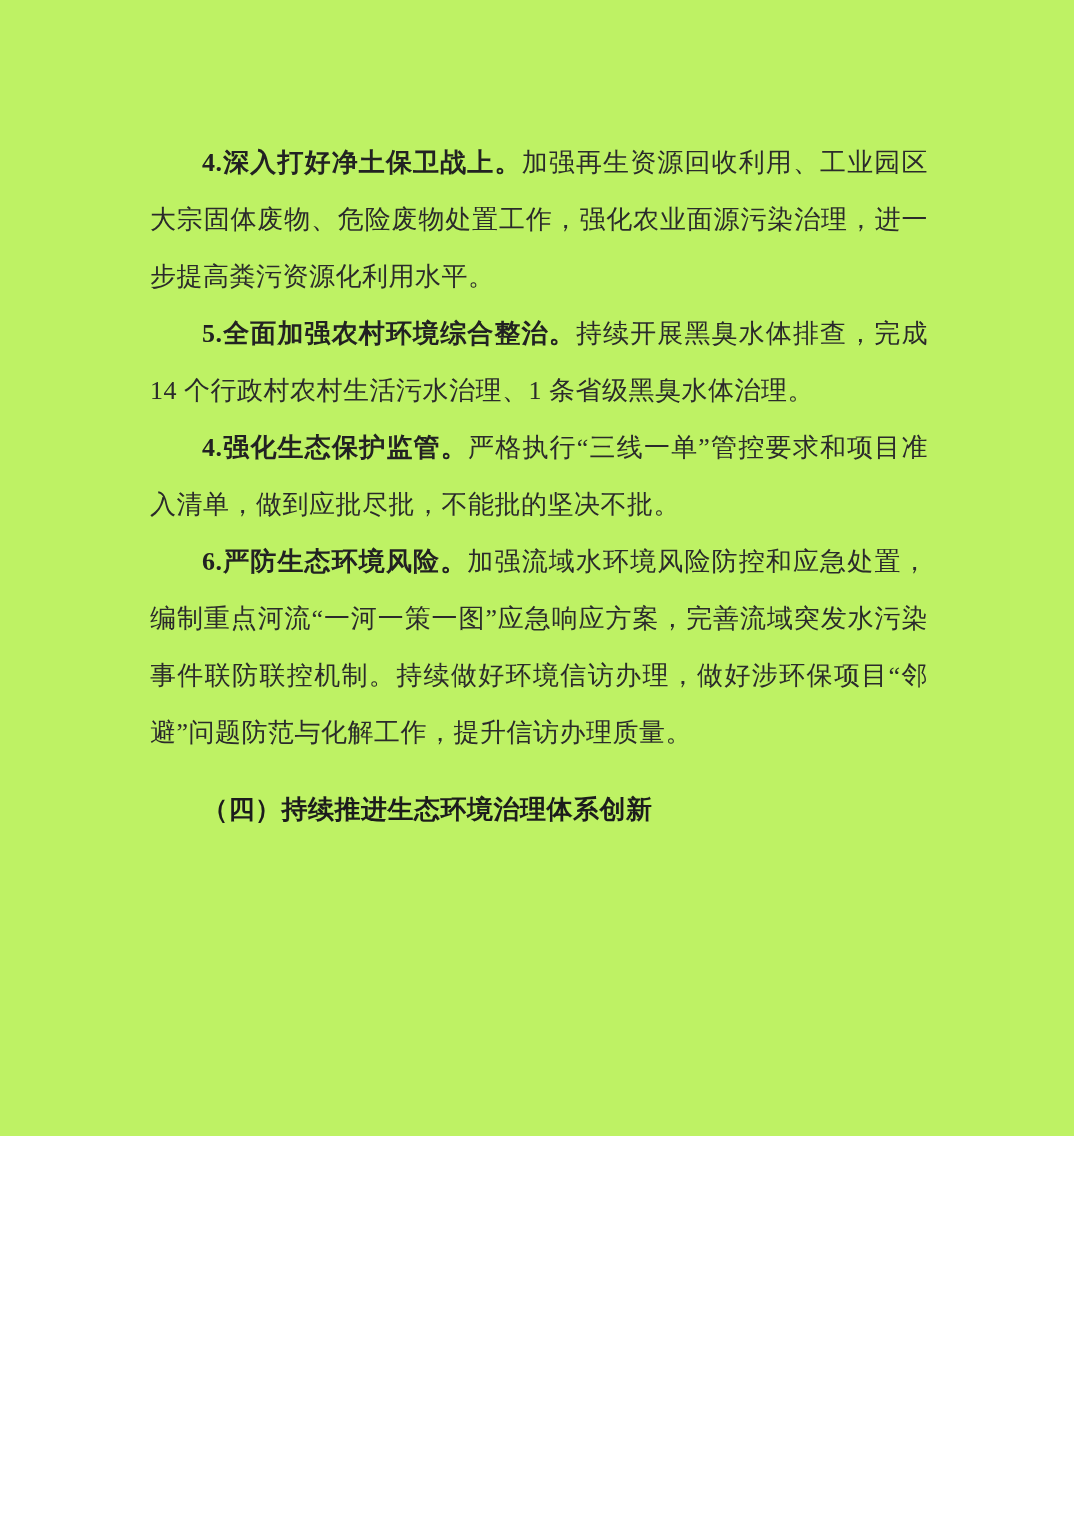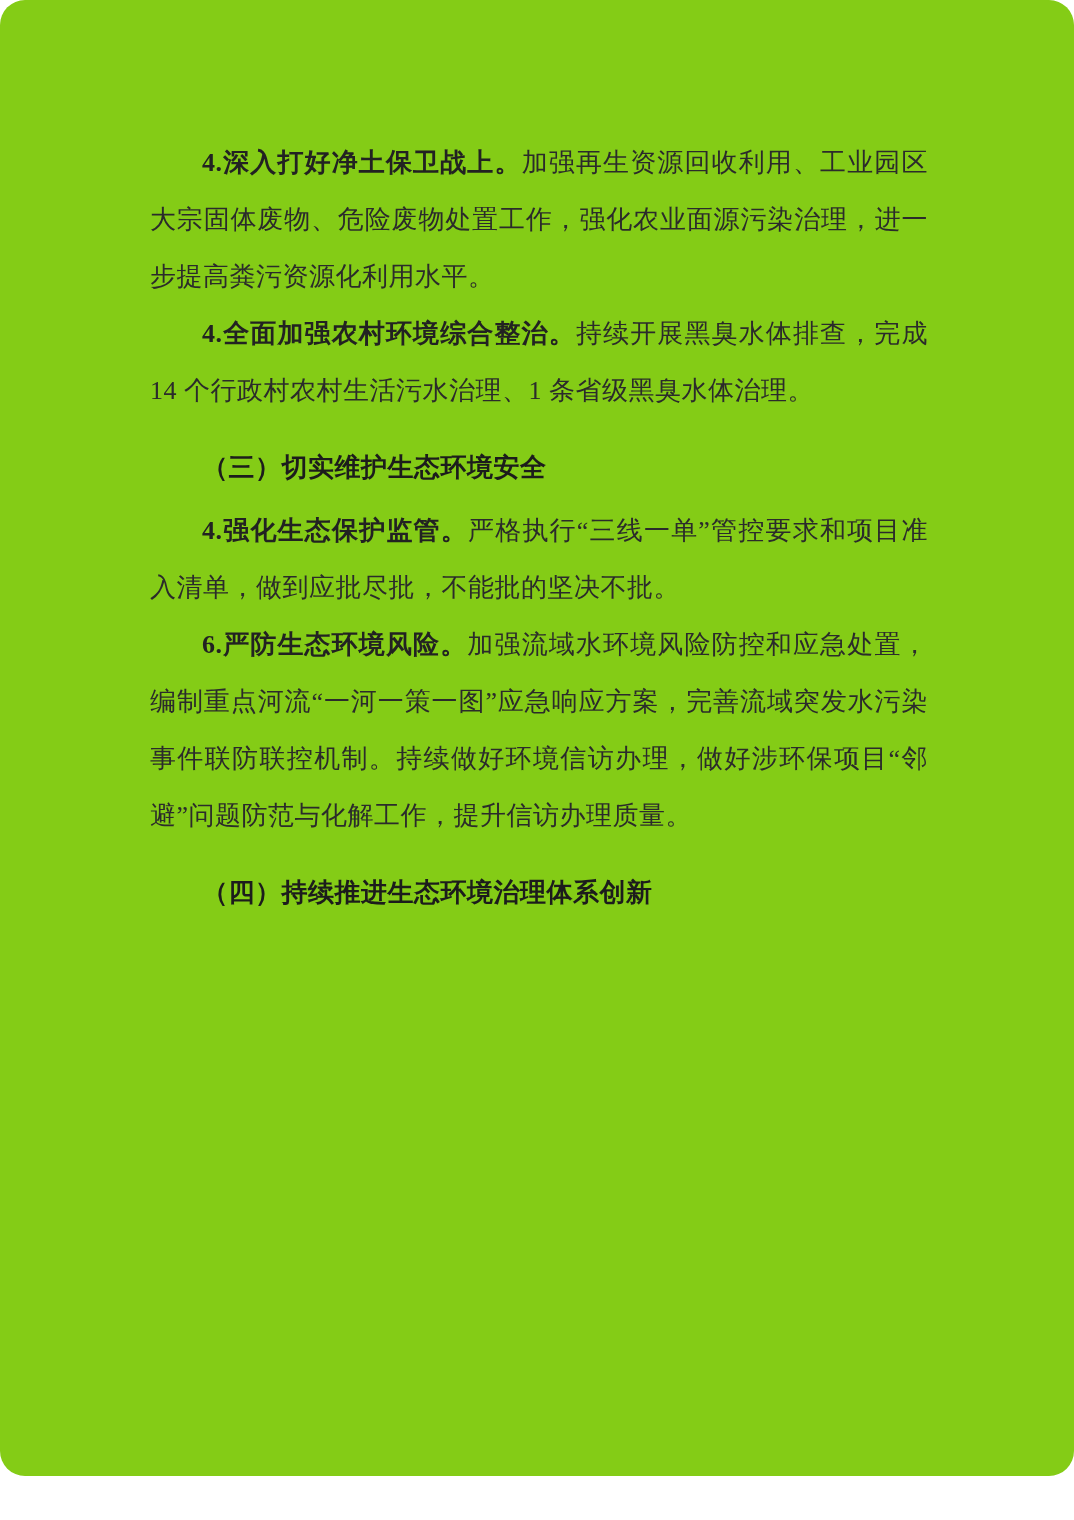--- a/index.html
+++ b/index.html
@@ -3,24 +3,23 @@
 <meta charset="utf-8">
 <style>
   html, body {
     margin: 0;
     padding: 0;
     background: #ffffff;
   }
   .page {
     position: relative;
     width: 1074px;
-    height: 1476px;
-    background: #84cc16;
+    height: 1136px;
+    background: #bef264;
     overflow: hidden;
-    border-radius: 25px;
   }
   .doc {
     position: absolute;
     left: 150px;
     top: 134px;
     width: 778px;
     font-family: "Liberation Serif", "DejaVu Serif", serif;
     font-size: 26px;
     line-height: 57px;
     color: #2b2b2b;
@@ -43,19 +42,18 @@
     line-height: 57px;
     color: #1c1c1c;
   }
 </style>
 </head>
 <body>
 
 <div class="page">
   <main class="doc" id="doc-body">
       <p class="para"><span class="lead">4.深入打好净土保卫战上。</span><span>加强再生资源回收利用、工业园区大宗固体废物、危险废物处置工作，强化农业面源污染治理，进一步提高粪污资源化利用水平。</span></p>
-      <p class="para"><span class="lead">4.全面加强农村环境综合整治。</span><span>持续开展黑臭水体排查，完成 14 个行政村农村生活污水治理、1 条省级黑臭水体治理。</span></p>
-      <h3 class="heading">（三）切实维护生态环境安全</h3>
+      <p class="para"><span class="lead">5.全面加强农村环境综合整治。</span><span>持续开展黑臭水体排查，完成 14 个行政村农村生活污水治理、1 条省级黑臭水体治理。</span></p>
       <p class="para"><span class="lead">4.强化生态保护监管。</span><span>严格执行“三线一单”管控要求和项目准入清单，做到应批尽批，不能批的坚决不批。</span></p>
       <p class="para"><span class="lead">6.严防生态环境风险。</span><span>加强流域水环境风险防控和应急处置，编制重点河流“一河一策一图”应急响应方案，完善流域突发水污染事件联防联控机制。持续做好环境信访办理，做好涉环保项目“邻避”问题防范与化解工作，提升信访办理质量。</span></p>
       <h3 class="heading">（四）持续推进生态环境治理体系创新</h3>
     </main>
 </div>
 
 </body></html>

